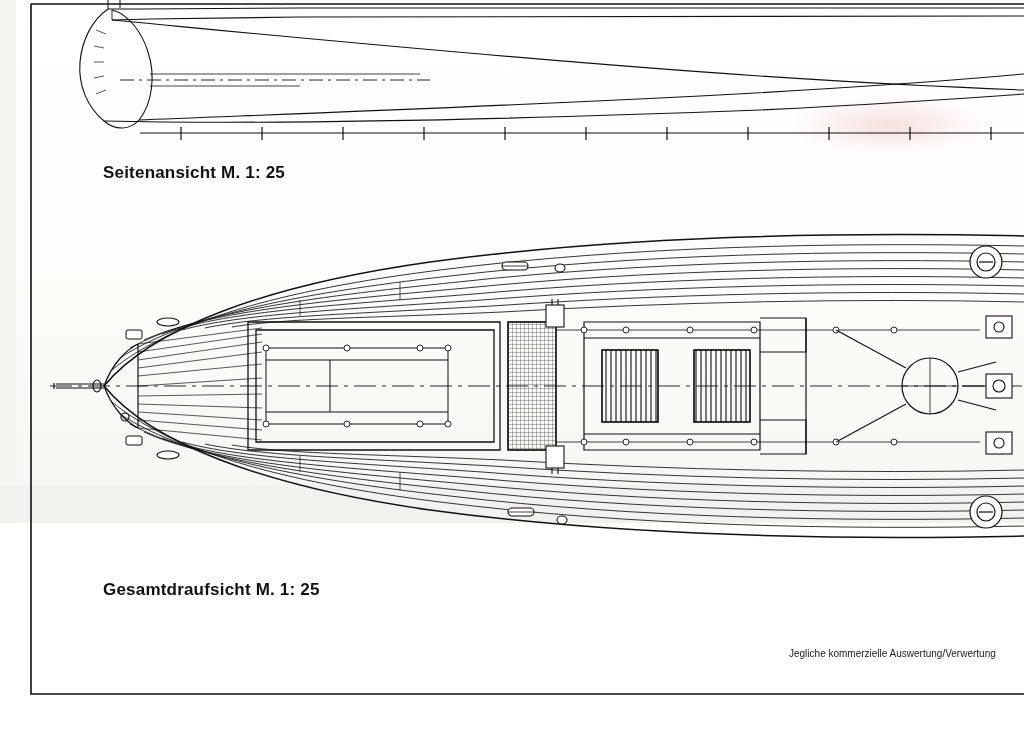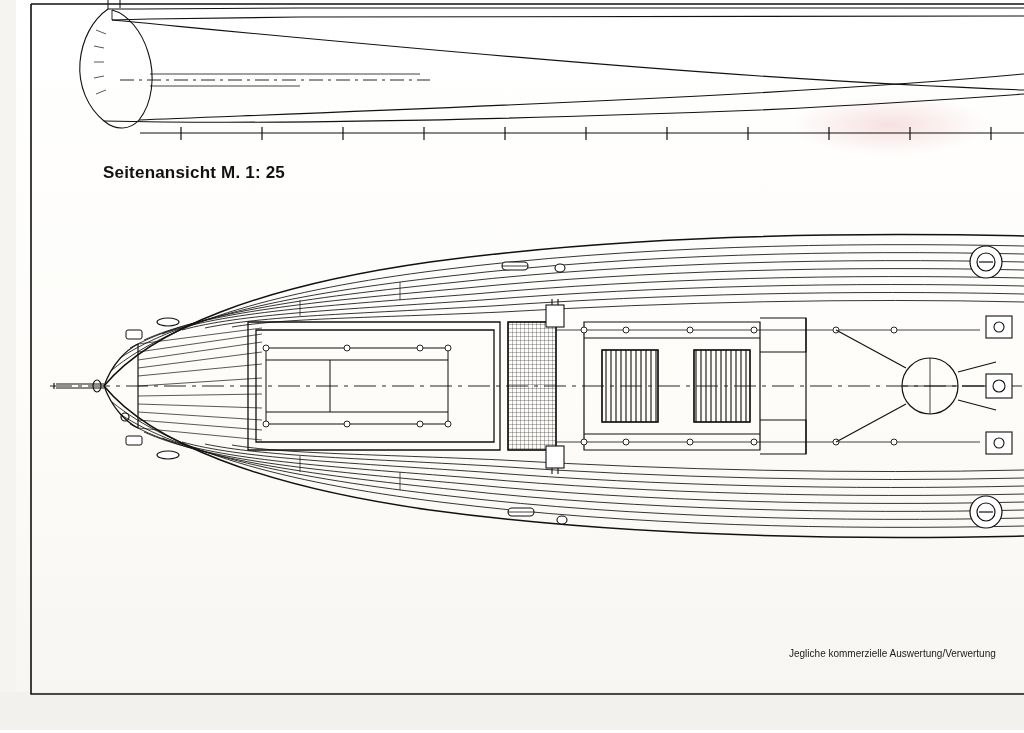--- a/index.html
+++ b/index.html
@@ -9,21 +9,21 @@
   }
   body {
     width: 1024px;
     height: 733px;
     font-family: "Liberation Sans", sans-serif;
     overflow: hidden;
   }
   #sheet {
     position: relative;
     width: 1024px;
-    height: 730px;
+    height: 523px;
     background: #fdfdfb;
   }
   
   #paper-tint {
     position: absolute;
     inset: 0;
     background:
       linear-gradient(to bottom, #ffffff 0%, #fdfcf9 55%, #f7f5f1 100%);
   }
   #scan-edge-bottom {
@@ -306,14 +306,15 @@
       <g stroke-width="0.7">
         <path d="M300 300 L300 316"></path>
         <path d="M400 282 L400 300"></path>
         <path d="M300 456 L300 472"></path>
         <path d="M400 472 L400 490"></path>
       </g>
     </g>
   </svg>
 
   <div class="cap" id="cap-side">Seitenansicht  M. 1: 25</div>
+  <div class="cap" id="cap-top">Gesamtdraufsicht  M. 1: 25</div>
   <div id="notice">Jegliche kommerzielle Auswertung/Verwertung</div>
 </div>
 
 </body></html>

